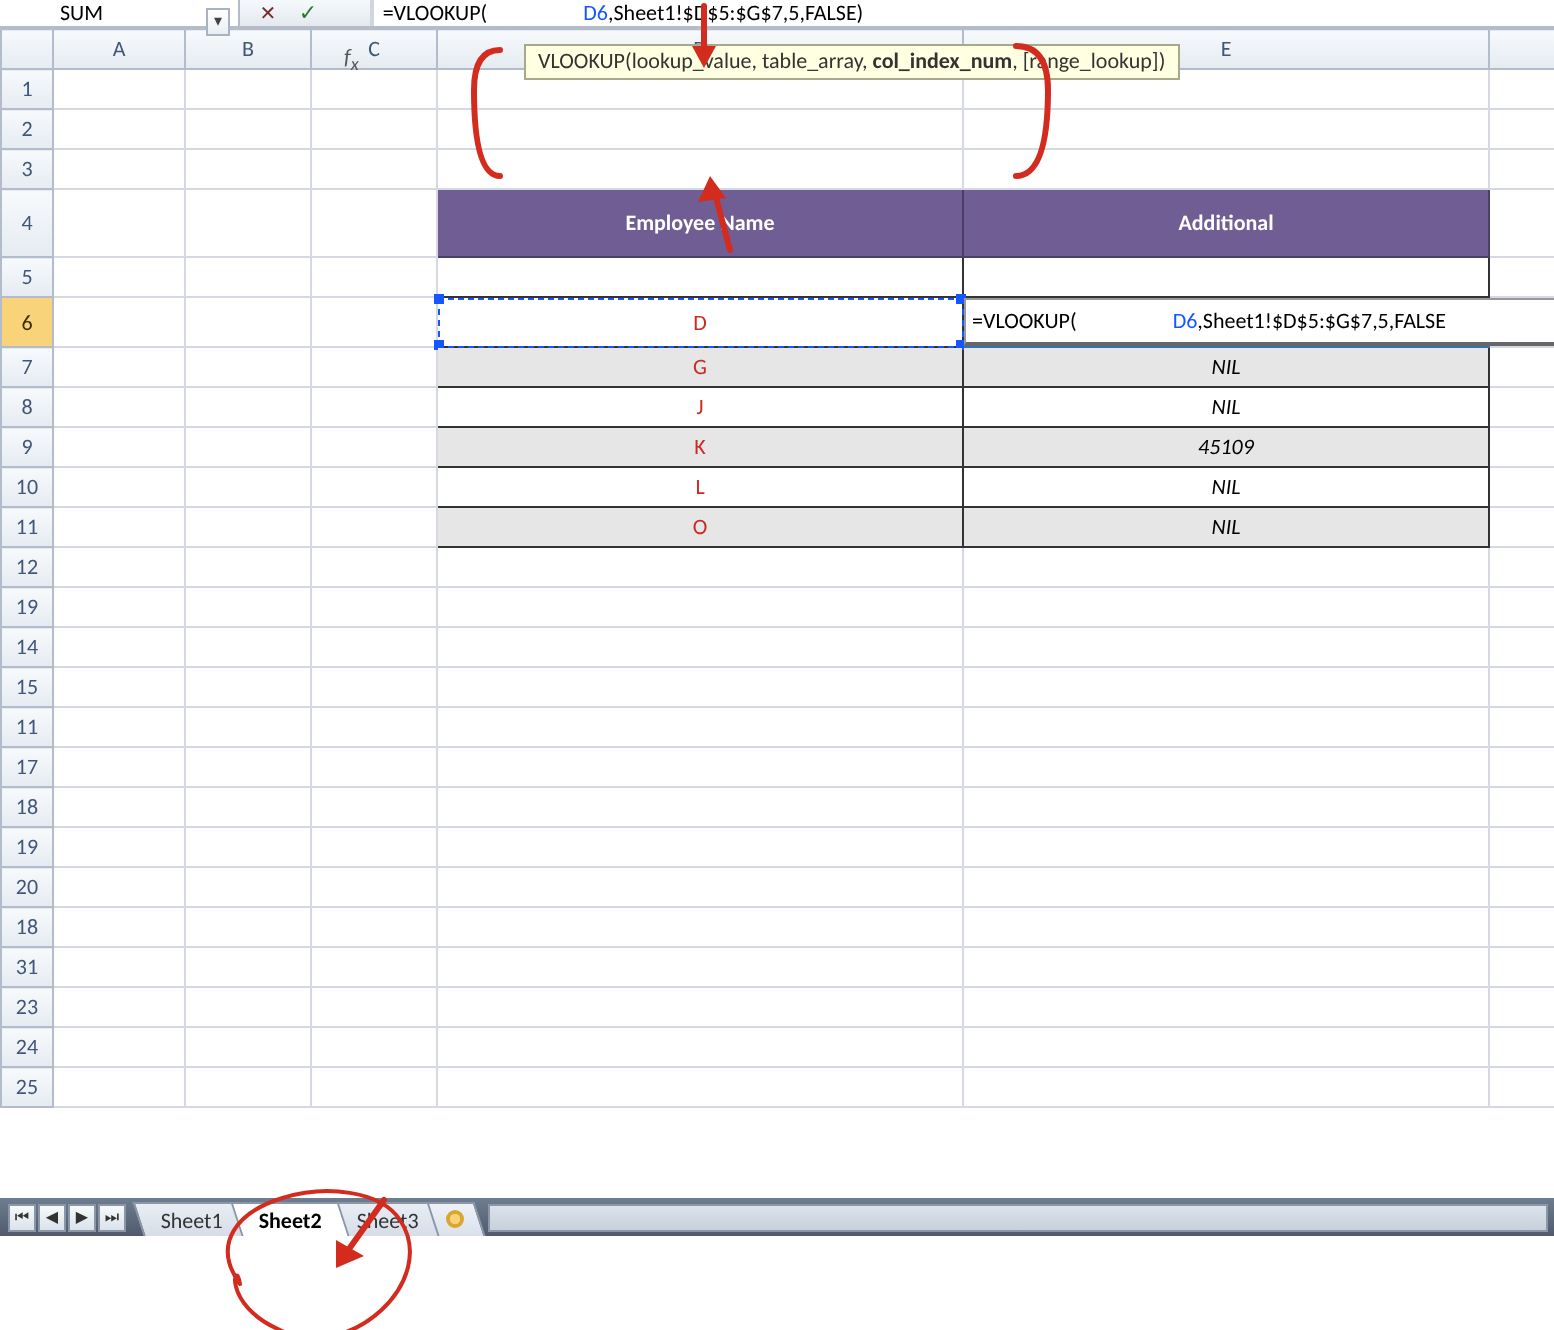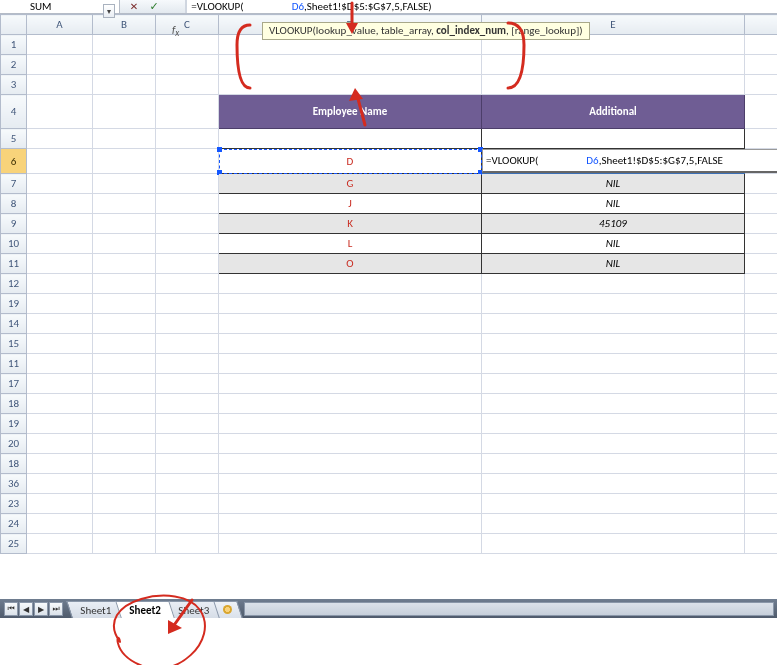--- a/index.html
+++ b/index.html
@@ -447,21 +447,21 @@
   <tr>
           <th class="rowhdr">18</th>
           <td></td>
           <td></td>
           <td></td>
           <td></td>
           <td></td>
           <td></td>
         </tr>
   <tr>
-          <th class="rowhdr">36</th>
+          <th class="rowhdr">31</th>
           <td></td>
           <td></td>
           <td></td>
           <td></td>
           <td></td>
           <td></td>
         </tr>
   <tr>
           <th class="rowhdr">23</th>
           <td></td>

